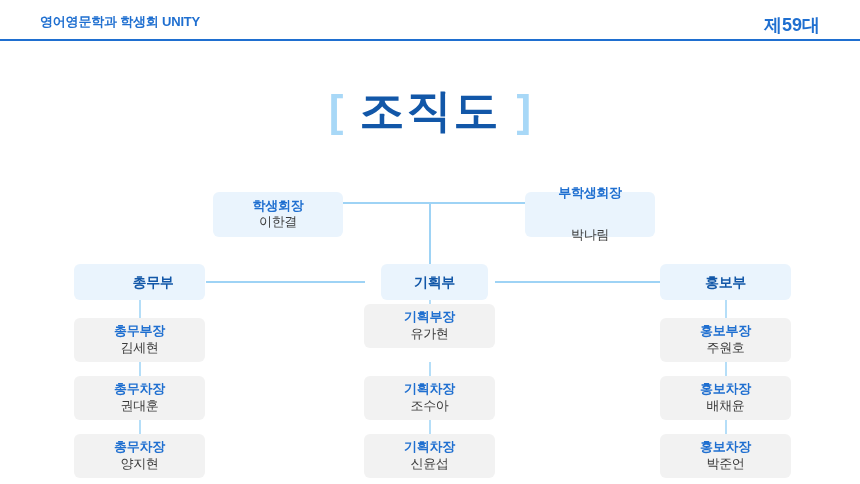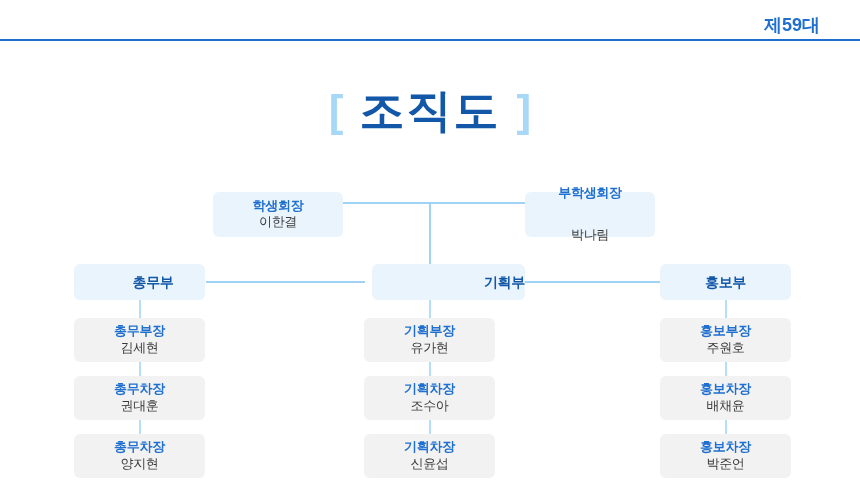--- a/index.html
+++ b/index.html
@@ -71,20 +71,21 @@
   }
   .person{
     font-size:13px;color:#3a3a3a;line-height:1.3;
     letter-spacing:-0.3px;
   }
 </style>
 </head>
 <body>
 
 <div class="topbar">
+  <div class="brand">영어영문학과 학생회 UNITY</div>
   <div class="term">제59대</div>
 </div>
 
 <div class="title-wrap">
   <span class="bracket">[</span><span class="title-text">조직도</span><span class="bracket">]</span>
 </div>
 
 <div class="line-h" style="left:343px;top:202px;width:88px;"></div>
 
 <div class="line-h" style="left:429px;top:202px;width:96px;"></div>
@@ -113,42 +114,42 @@
 
 <div class="node lead" style="left:525px;top:180px;width:130px;height:45px;gap:25px;">
   <div class="role">부학생회장</div>
   <div class="person">박나림</div>
 </div>
 
 <div class="node dept" style="left:74px;top:264px;width:131px;height:36px;padding-left:27px;">
   <div class="dept-label">총무부</div>
 </div>
 
-<div class="node dept" style="left:372px;top:264px;width:153px;height:36px;align-items:flex-end;">
+<div class="node dept" style="left:381px;top:264px;width:107px;height:36px;">
   <div class="dept-label">기획부</div>
 </div>
 
 <div class="node dept" style="left:660px;top:264px;width:131px;height:36px;">
   <div class="dept-label">홍보부</div>
 </div>
 
 <div class="node member" style="left:74px;top:318px;width:131px;height:44px;">
   <div class="role">총무부장</div>
   <div class="person">김세현</div>
 </div>
 <div class="node member" style="left:74px;top:376px;width:131px;height:44px;">
   <div class="role">총무차장</div>
   <div class="person">권대훈</div>
 </div>
 <div class="node member" style="left:74px;top:434px;width:131px;height:44px;">
   <div class="role">총무차장</div>
   <div class="person">양지현</div>
 </div>
 
-<div class="node member" style="left:364px;top:318px;width:131px;height:44px;">
+<div class="node member" style="left:364px;top:304px;width:131px;height:44px;">
   <div class="role">기획부장</div>
   <div class="person">유가현</div>
 </div>
 <div class="node member" style="left:364px;top:376px;width:131px;height:44px;">
   <div class="role">기획차장</div>
   <div class="person">조수아</div>
 </div>
 <div class="node member" style="left:364px;top:434px;width:131px;height:44px;">
   <div class="role">기획차장</div>
   <div class="person">신윤섭</div>

